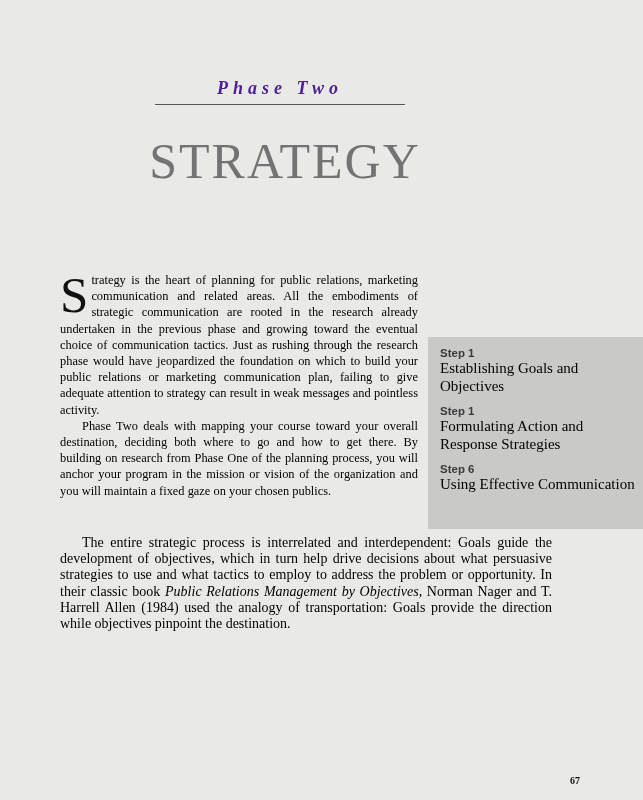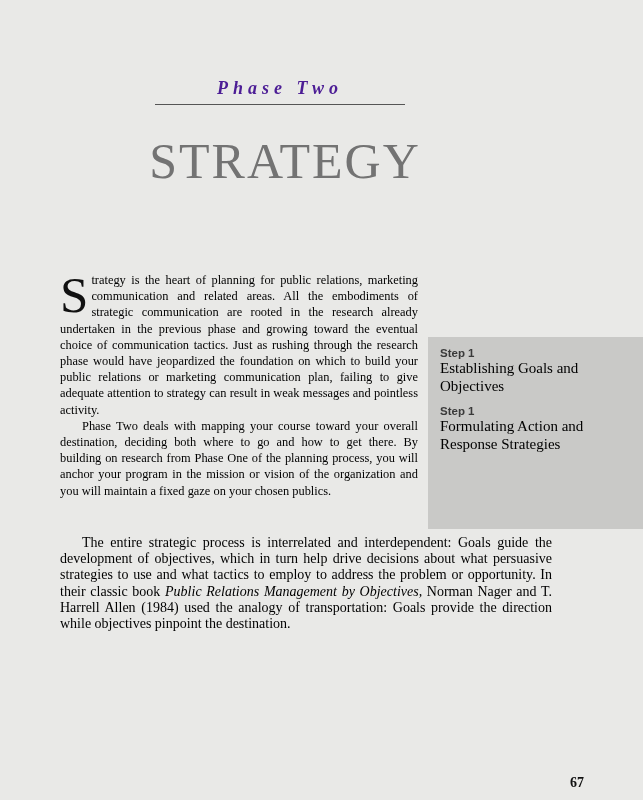--- a/index.html
+++ b/index.html
@@ -122,21 +122,21 @@
     line-height: 17.5px;
     color: #000000;
   }
 
   
   .folio {
     position: absolute;
     left: 570px;
     top: 775px;
     font-family: "Liberation Serif", serif;
-    font-size: 14px;
+    font-size: 10px;
     font-weight: bold;
     color: #111;
   }
 </style>
 </head>
 <body>
 
 <div class="page">
 
   <div class="phase-label">Phase Two</div>
@@ -146,20 +146,24 @@
 
   <div class="steps-box">
     <div class="step">
       <div class="step-label">Step 1</div>
       <div class="step-title">Establishing Goals and Objectives</div>
     </div>
     <div class="step">
       <div class="step-label">Step 1</div>
       <div class="step-title">Formulating Action and Response Strategies</div>
     </div>
+    <div class="step">
+      <div class="step-label">Step 6</div>
+      <div class="step-title">Using Effective Communication</div>
+    </div>
   </div>
 
   <div class="text-block-top">
     <p class="para first"><span class="dropcap">S</span><span>trategy is the heart of planning for public relations, marketing communication and related areas. All the embodiments of strategic communication are rooted in the research already undertaken in the previous phase and growing toward the eventual choice of communication tactics. Just as rushing through the research phase would have jeopardized the foundation on which to build your public relations or marketing communication plan, failing to give adequate attention to strategy can result in weak messages and pointless activity.</span></p>
     <p class="para">Phase Two deals with mapping your course toward your overall destination, deciding both where to go and how to get there. By building on research from Phase One of the planning process, you will anchor your program in the mission or vision of the organization and you will maintain a fixed gaze on your chosen publics.</p>
 
   </div>
 
   <div class="folio">67</div>
 

